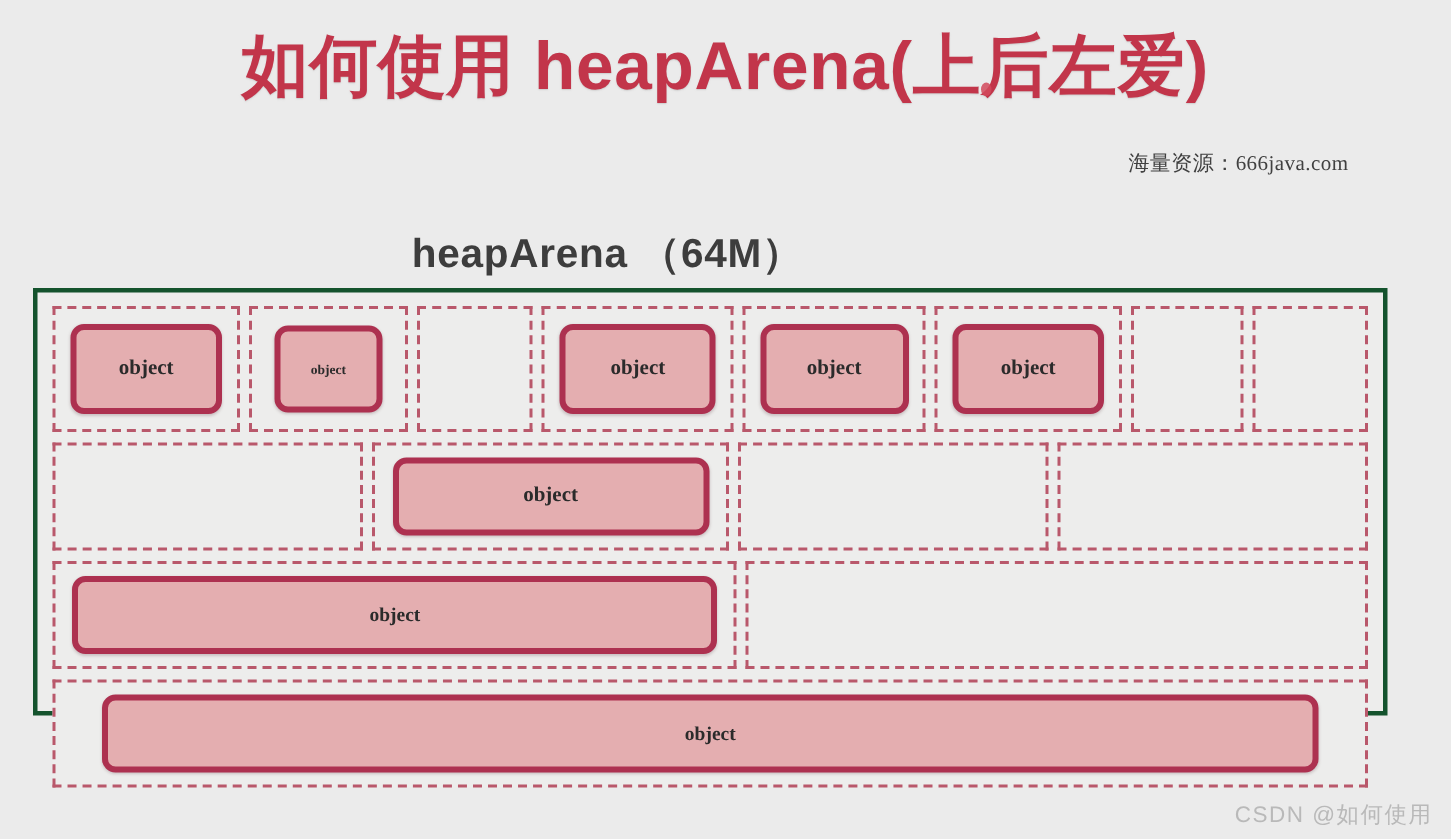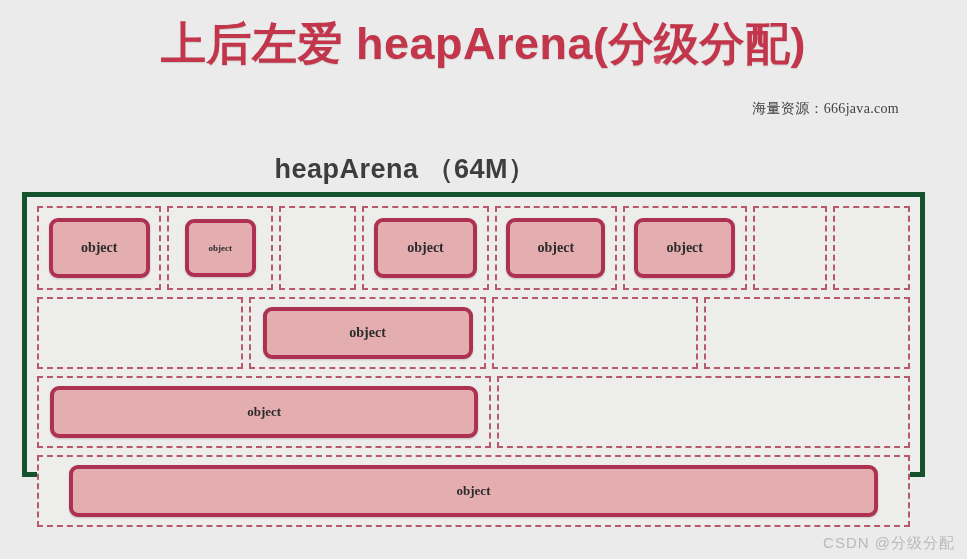--- a/index.html
+++ b/index.html
@@ -73,21 +73,21 @@
     font-family: "Liberation Sans", "DejaVu Sans", sans-serif;
   }
 
   
   #arena-frame {
     position: absolute;
     left: 22px;
     top: 192px;
     width: 903px;
     height: 285px;
-    border: 5px solid #14532d;
+    border: 3px solid #14532d;
     background: #ededec;
     box-sizing: border-box;
     padding: 9px 10px;
   }
 
   .arena-row {
     display: flex;
     width: 100%;
     box-sizing: border-box;
   }
@@ -137,21 +137,21 @@
     color: #b9b9b9;
     letter-spacing: 1px;
     white-space: nowrap;
     font-family: "Liberation Sans", "DejaVu Sans", sans-serif;
   }
 </style>
 </head>
 <body>
 
 <div id="title-bar">
-  <div id="page-title">上后左爱 heapArena(分级分配)</div>
+  <div id="page-title">如何使用 heapArena(上后左爱)</div>
 </div>
 <div id="title-dot"></div>
 
 <div id="source-watermark">海量资源：666java.com</div>
 
 <div id="arena-heading">heapArena （64M）</div>
 
 <div id="arena-frame">
   <div class="arena-row" id="row-0">
       <div class="arena-cell cell-0" style="flex: 108 0 auto;">
@@ -187,13 +187,13 @@
       </div>
       <div class="arena-cell cell-1" style="flex: 441 0 auto;"></div>
     </div>
   <div class="arena-row" id="row-3">
       <div class="arena-cell cell-0" style="flex: 883 0 auto;">
         <div class="obj-block">object</div>
       </div>
     </div>
 </div>
 
-<div id="csdn-watermark">CSDN @分级分配</div>
+<div id="csdn-watermark">CSDN @如何使用</div>
 
 </body></html>

